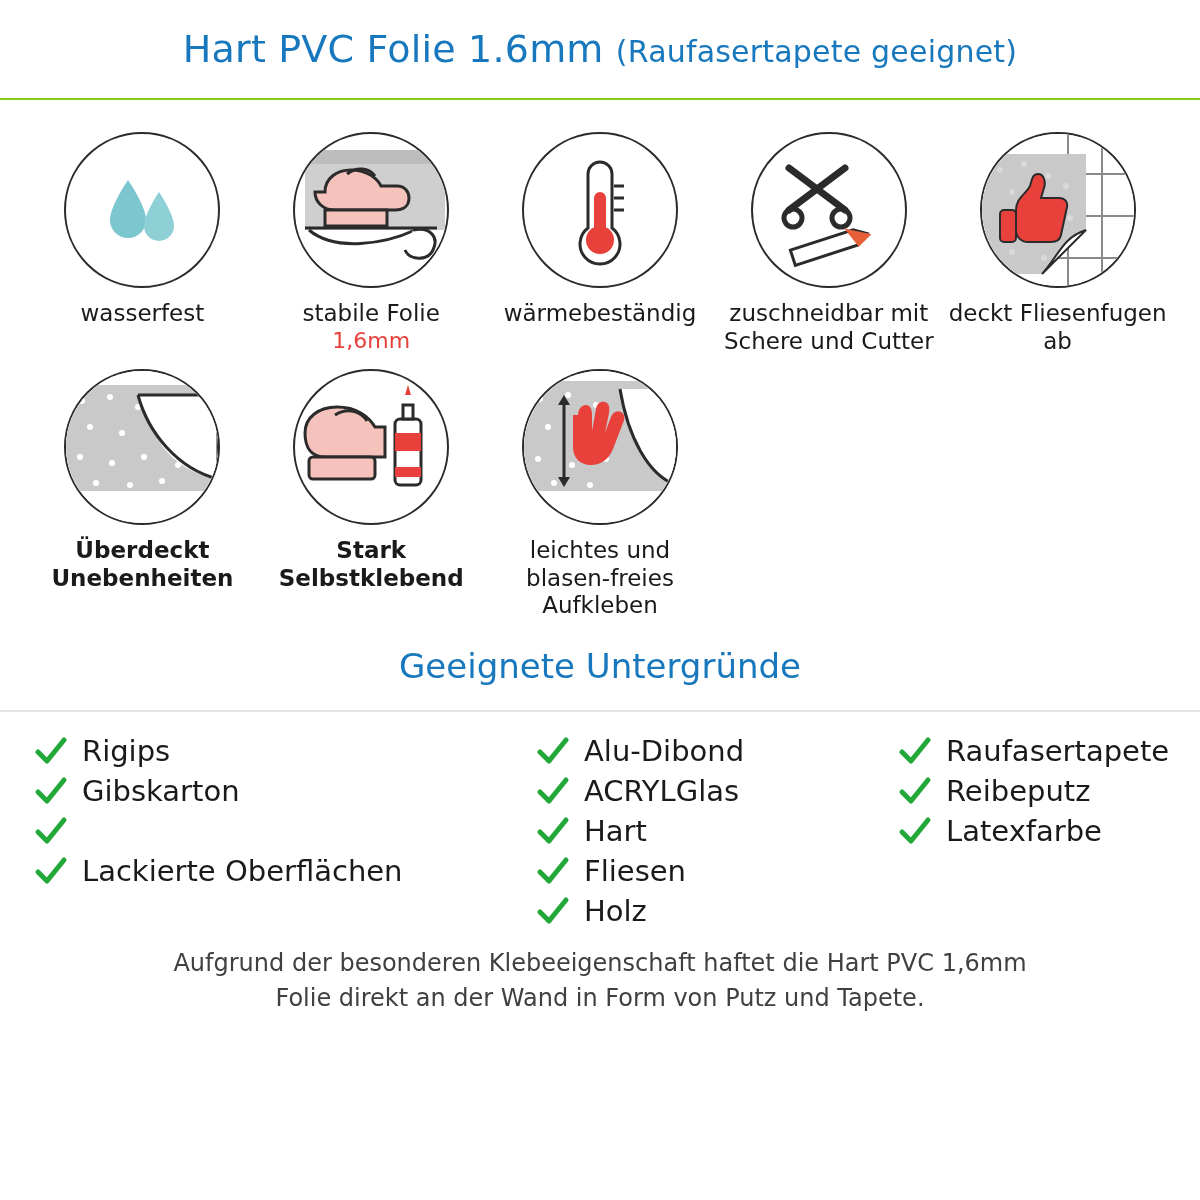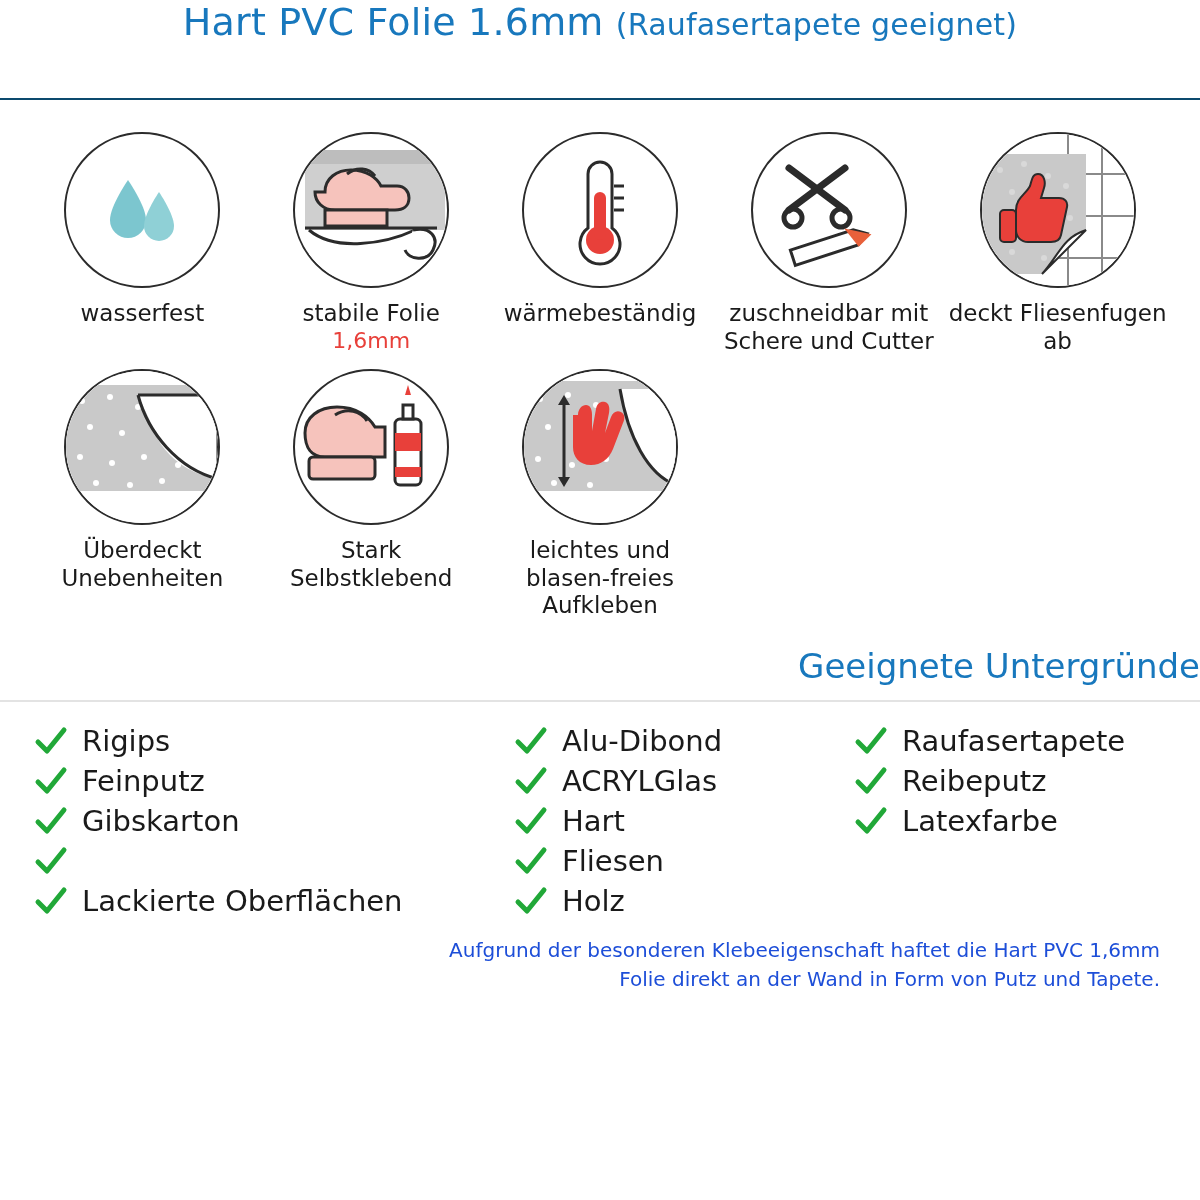--- a/index.html
+++ b/index.html
@@ -19,22 +19,23 @@
     height: 1200px;
     position: relative;
     display: flex;
     flex-direction: column;
   }
 
   
   .header {
     height: 100px;
     display: flex;
+    align-items: center;
     justify-content: center;
-    border-bottom: 2px solid #0c4a6e;
+    border-bottom: 2px solid #84cc16;
     box-sizing: border-box;
   }
   .header-title {
     font-size: 38px;
     color: #1878bd;
     letter-spacing: 0.2px;
     white-space: nowrap;
   }
   .header-title .sub {
     font-size: 30px;
@@ -68,47 +69,48 @@
   }
   .feature-label {
     margin-top: 12px;
     text-align: center;
     font-size: 23px;
     line-height: 1.2;
     color: #1a1a1a;
     max-width: 250px;
   }
   .feature-label.bold {
-    font-weight: normal;
+    font-weight: bold;
   }
   .feature-sub {
     font-size: 22px;
     color: #e8403a;
     text-align: center;
     line-height: 1.2;
   }
 
   
   .section-title-wrap {
     margin-top: 26px;
-    text-align: right;
-    padding-bottom: 14px;
+    text-align: center;
+    padding-bottom: 24px;
     border-bottom: 2px solid #e3e3e3;
   }
   .section-title {
     font-size: 34px;
     color: #1878bd;
   }
 
   
   .checklist {
     padding: 22px 34px 0 34px;
     display: grid;
     grid-template-columns: 480px 340px auto;
     box-sizing: border-box;
+    gap: 22px;
   }
   .check-col {
     display: flex;
     flex-direction: column;
     gap: 6px;
   }
   .check-item {
     display: flex;
     align-items: center;
     gap: 14px;
@@ -121,23 +123,23 @@
   }
   .check-text {
     font-size: 29px;
     color: #1a1a1a;
     white-space: nowrap;
   }
 
   
   .footer {
     margin-top: 18px;
-    text-align: right;
-    color: #1d4ed8;
-    font-size: 20px;
+    text-align: center;
+    color: #404040;
+    font-size: 24px;
     line-height: 1.45;
     padding: 0 40px;
   }
 </style>
 </head>
 <body>
 
 <div class="page">
 
   <div class="header">
@@ -326,26 +328,20 @@
       <div class="check-item">
         <svg class="check-mark" viewBox="0 0 34 34">
             <path d="M4 18 L13 27 L30 6" fill="none" stroke="#21a838" stroke-width="5" stroke-linecap="round" stroke-linejoin="round"></path>
           </svg>
         <span class="check-text">Rigips</span>
       </div>
       <div class="check-item">
         <svg class="check-mark" viewBox="0 0 34 34">
             <path d="M4 18 L13 27 L30 6" fill="none" stroke="#21a838" stroke-width="5" stroke-linecap="round" stroke-linejoin="round"></path>
           </svg>
-        <span class="check-text">Feinputz</span>
-      </div>
-      <div class="check-item">
-        <svg class="check-mark" viewBox="0 0 34 34">
-            <path d="M4 18 L13 27 L30 6" fill="none" stroke="#21a838" stroke-width="5" stroke-linecap="round" stroke-linejoin="round"></path>
-          </svg>
         <span class="check-text">Gibskarton</span>
       </div>
       <div class="check-item">
         <svg class="check-mark" viewBox="0 0 34 34">
             <path d="M4 18 L13 27 L30 6" fill="none" stroke="#21a838" stroke-width="5" stroke-linecap="round" stroke-linejoin="round"></path>
           </svg>
       </div>
       <div class="check-item">
         <svg class="check-mark" viewBox="0 0 34 34">
             <path d="M4 18 L13 27 L30 6" fill="none" stroke="#21a838" stroke-width="5" stroke-linecap="round" stroke-linejoin="round"></path>

